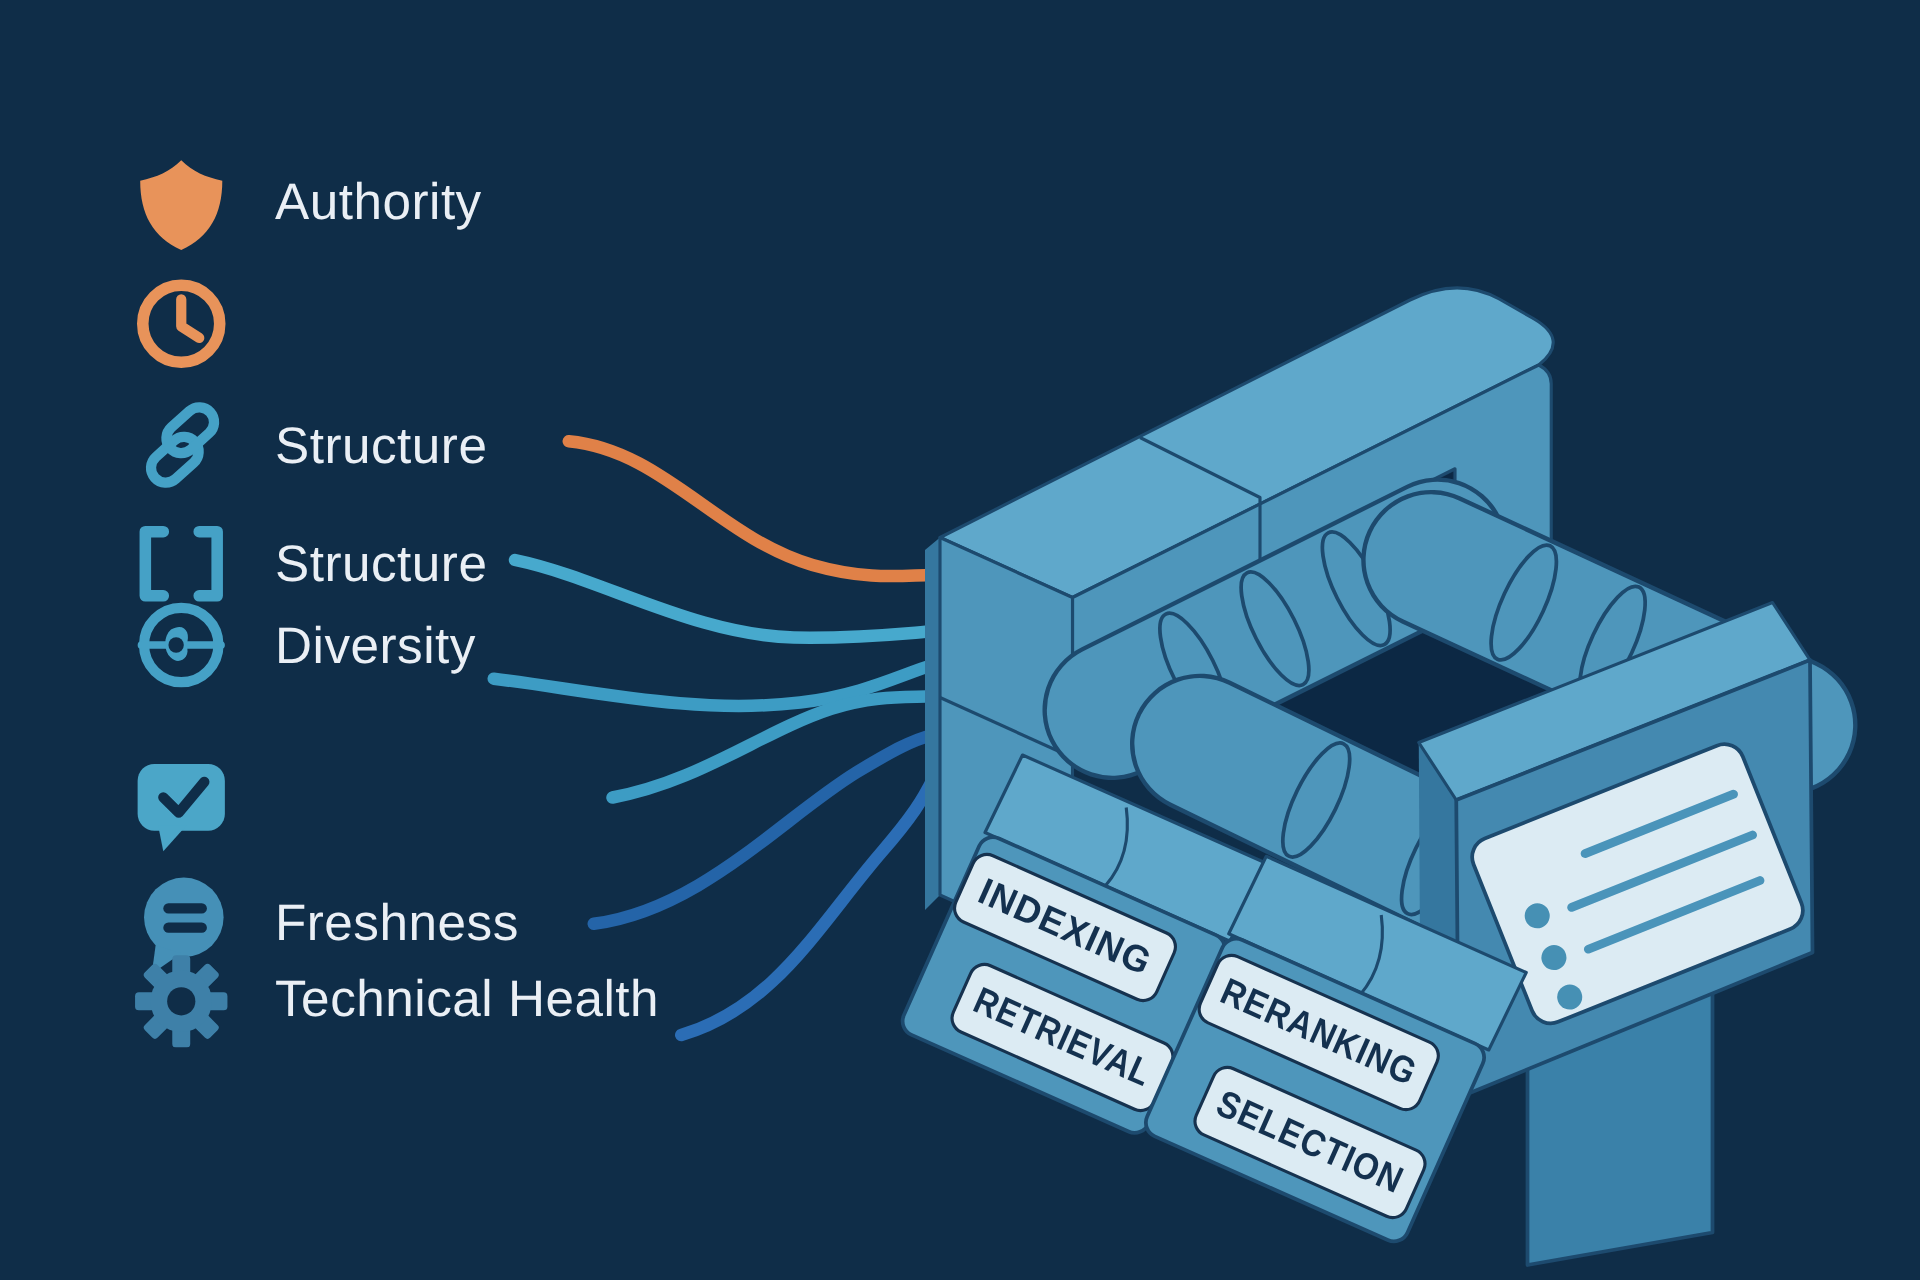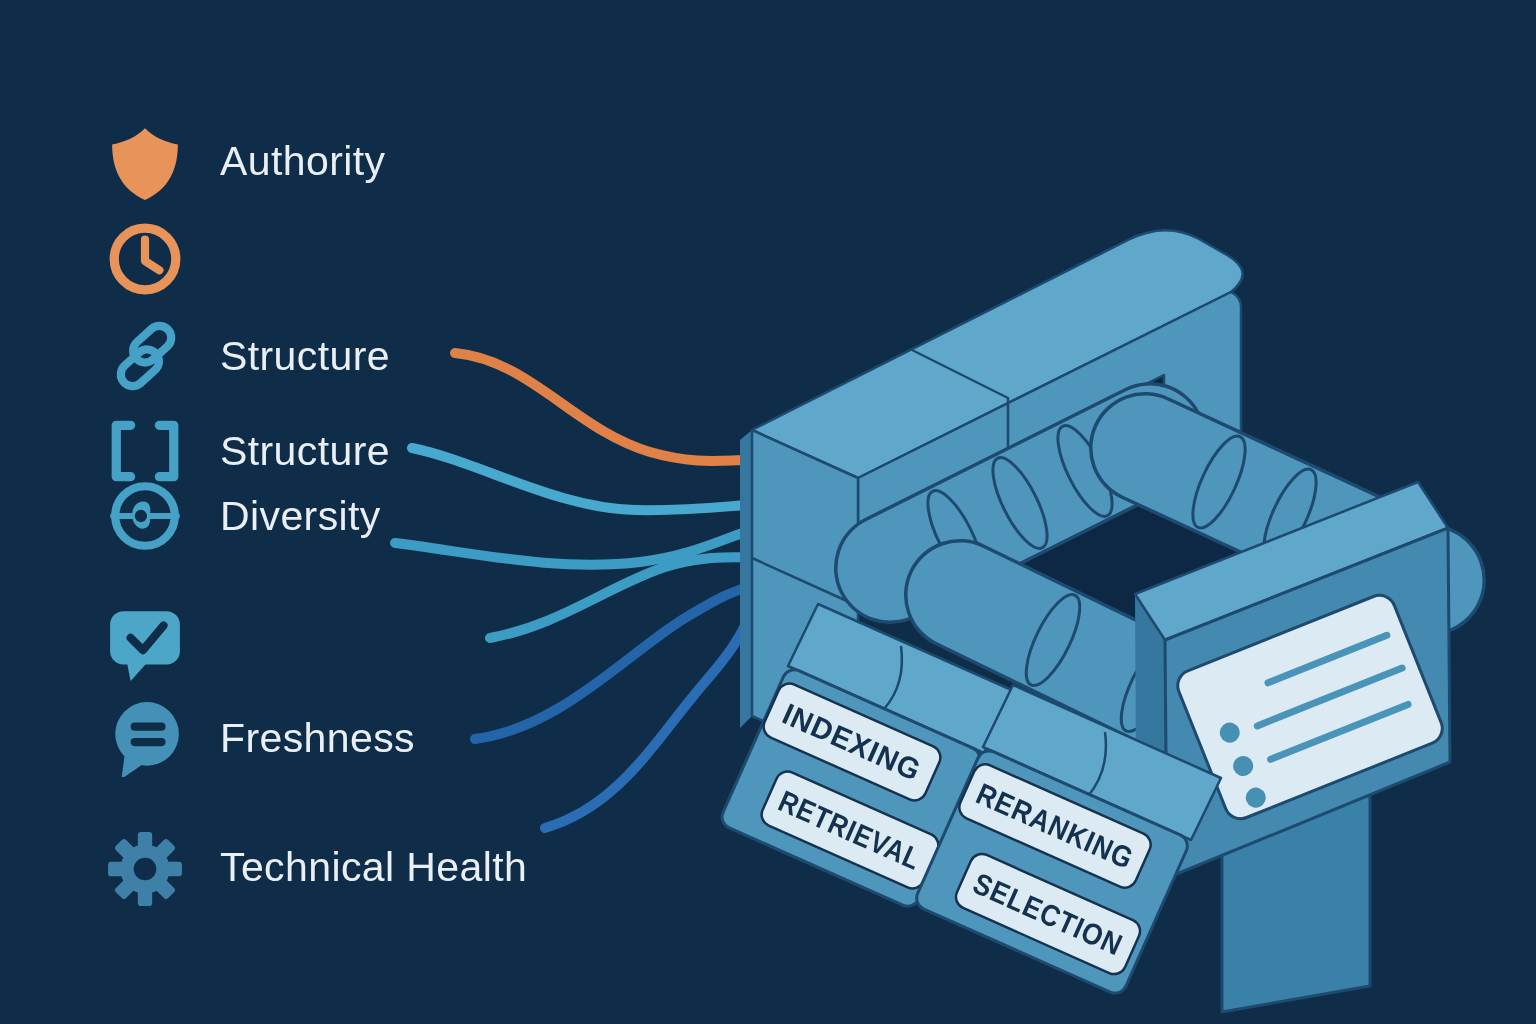--- a/index.html
+++ b/index.html
@@ -197,21 +197,21 @@
         <svg width="78" height="78" viewBox="0 0 76 76">
           <circle cx="40" cy="34" r="31" fill="#4590b7"></circle>
           <path d="M18,56 L38,62 L15,78 Z" fill="#4590b7"></path>
           <line x1="28" y1="27" x2="54" y2="27" stroke="#0f2d48" stroke-width="8" stroke-linecap="round"></line>
           <line x1="28" y1="42" x2="54" y2="42" stroke="#0f2d48" stroke-width="8" stroke-linecap="round"></line>
         </svg>
       </span>
       <span class="factor-label">Freshness</span>
     </div>
 
-    <div class="factor-row" style="top:828px">
+    <div class="factor-row" style="top:760px">
       <span class="factor-icon">
         <svg width="78" height="78" viewBox="0 0 76 76">
           <g transform="translate(38,40)" fill="#3e80a8">
             <rect x="-7" y="-36" width="14" height="16" rx="3"></rect>
             <rect x="-7" y="-36" width="14" height="16" rx="3" transform="rotate(45)"></rect>
             <rect x="-7" y="-36" width="14" height="16" rx="3" transform="rotate(90)"></rect>
             <rect x="-7" y="-36" width="14" height="16" rx="3" transform="rotate(135)"></rect>
             <rect x="-7" y="-36" width="14" height="16" rx="3" transform="rotate(180)"></rect>
             <rect x="-7" y="-36" width="14" height="16" rx="3" transform="rotate(225)"></rect>
             <rect x="-7" y="-36" width="14" height="16" rx="3" transform="rotate(270)"></rect>

